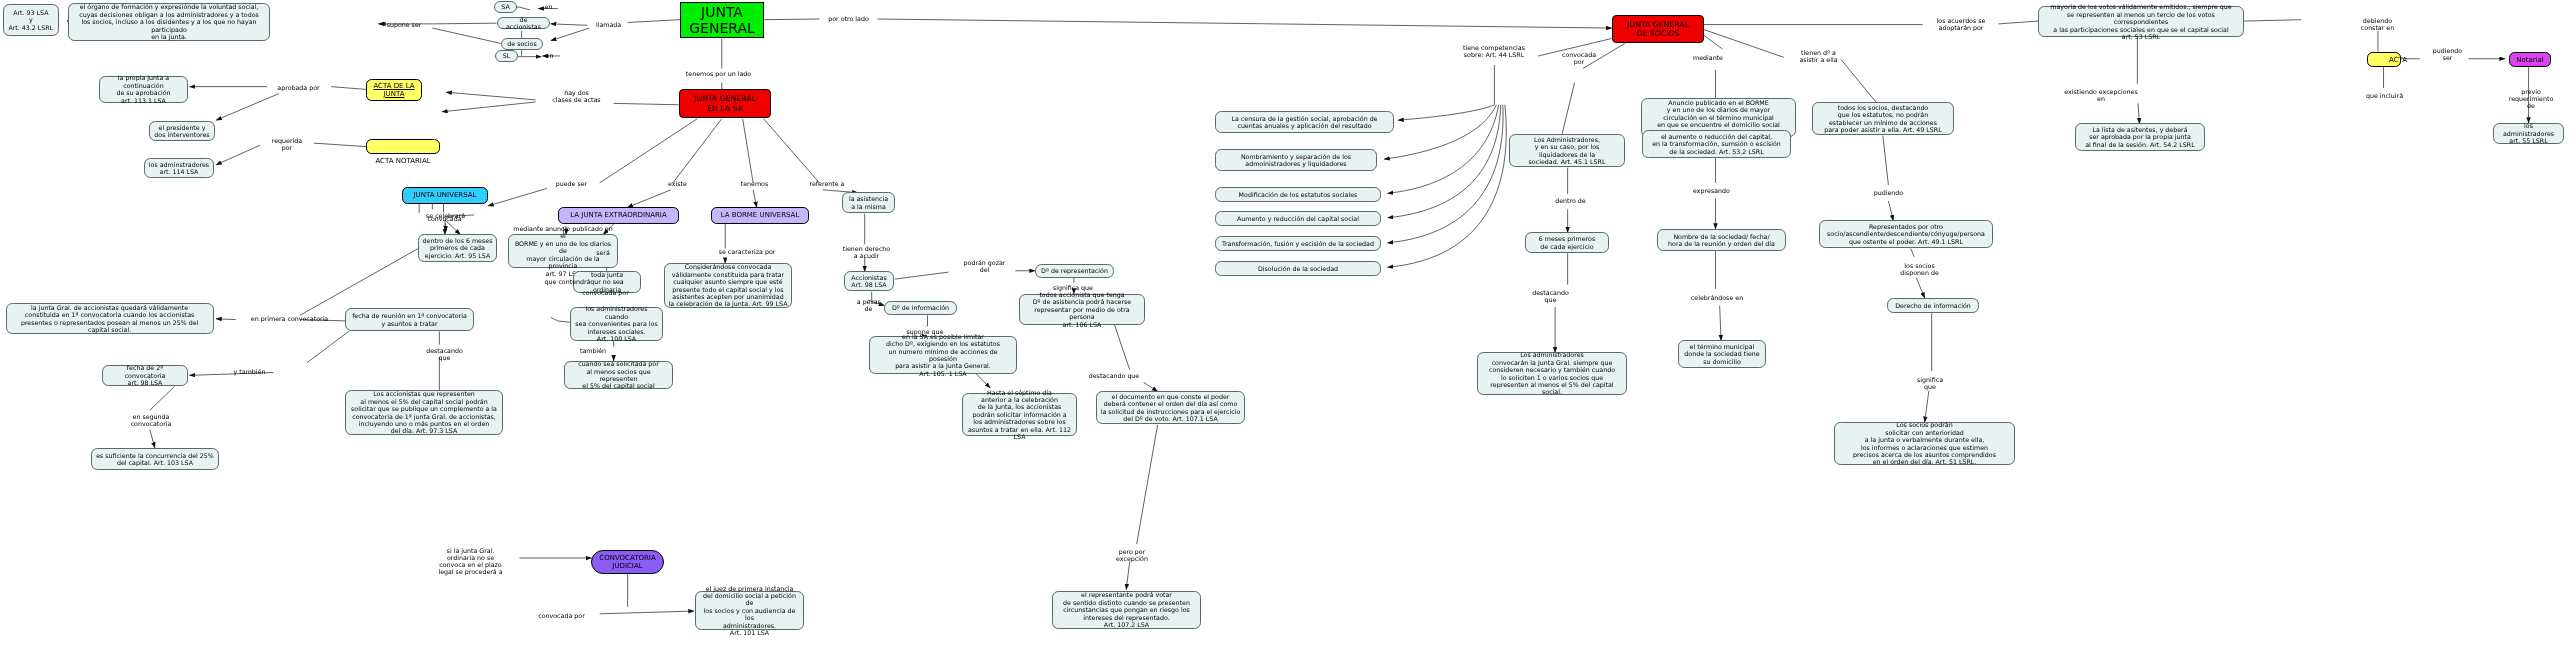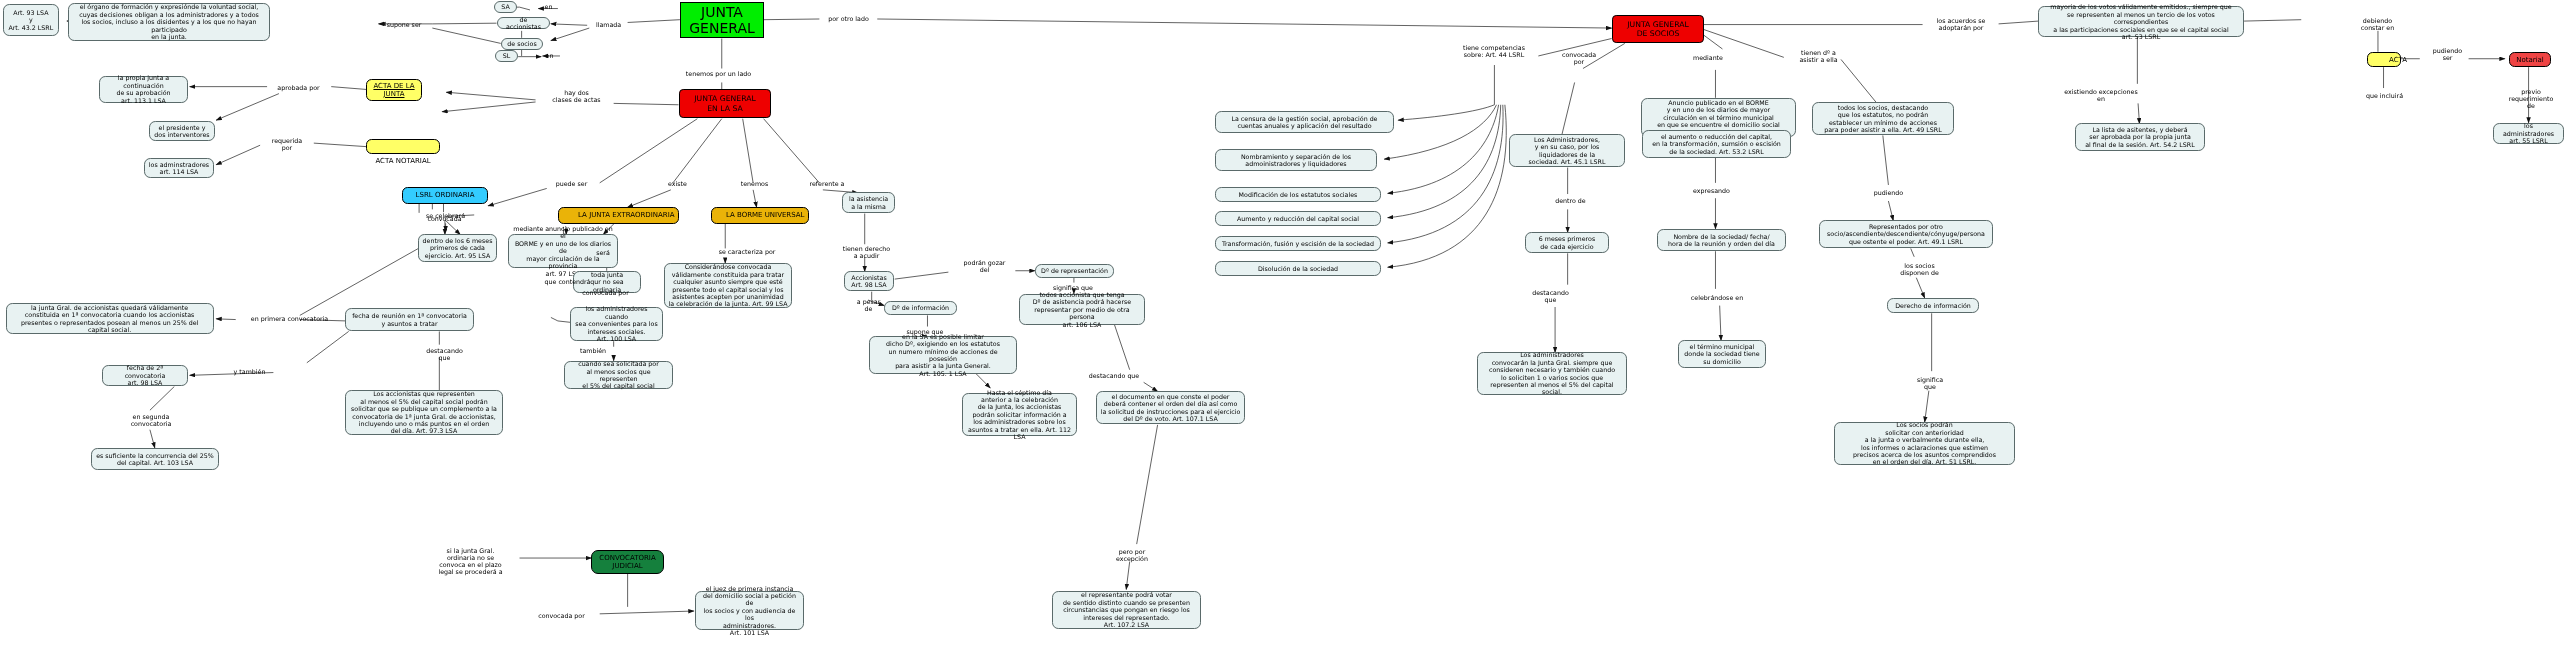--- a/index.html
+++ b/index.html
@@ -10,24 +10,24 @@
   .node{position:absolute;box-sizing:border-box;display:flex;align-items:center;
         justify-content:center;text-align:center;line-height:1.18;
         border:0.7px solid #555;border-radius:6.3px;background:#e8f0f2;color:#000;
         padding:2.1px 3.5px;}
   .node span{display:block;width:100%;}
 
   .n-plain{background:#e8f2f2;border-color:#5a6a6a;}
   .n-green{background:#00ee00;border:1.4px solid #000;border-radius:0;font-size:14.6px;}
   .n-red{background:#ee0000;border:1.4px solid #000;border-radius:4.2px;color:#000;}
   .n-yellowdark{background:#ffff66;border:1.4px solid #000;border-radius:5.6px;}
-  .n-yellowlight{background:#ef4444;border:1.4px solid #000;border-radius:5.6px;}
+  .n-yellowlight{background:#d946ef;border:1.4px solid #000;border-radius:5.6px;}
   .n-cyan{background:#33ccff;border:1.4px solid #000;border-radius:5.6px;}
-  .n-cyanlight{background:#eab308;border:1.4px solid #000;border-radius:5.6px;text-align:right;}
-  .n-blue{background:#15803d;border:1.4px solid #000;border-radius:7px;align-items:center;}
+  .n-cyanlight{background:#c4b5fd;border:1.4px solid #000;border-radius:5.6px;}
+  .n-blue{background:#8b5cf6;border:1.4px solid #000;border-radius:12px;align-items:center;}
 
   .lbl{position:absolute;text-align:center;color:#000;background:transparent;
        line-height:1.12;white-space:pre-line;}
 </style>
 </head>
 <body>
 
 <div id="canvas">
 
   <svg id="edges" viewBox="0 0 3694 956" xmlns="http://www.w3.org/2000/svg">
@@ -222,21 +222,21 @@
 JUNTA</span>
       </div>
       <div class="node n-yellowdark" style="left: 366px; top: 139px; width: 74px; height: 15.3px; font-size: 7px;">
         <span style="white-space: pre-line; margin-top: 28px;">ACTA NOTARIAL</span>
       </div>
       <div class="node n-red" style="left: 679px; top: 89px; width: 92px; height: 29px; font-size: 7.7px;">
         <span style="white-space: pre-line;">JUNTA GENERAL
 EN LA SA</span>
       </div>
       <div class="node n-cyan" style="left: 402px; top: 187px; width: 86px; height: 16.7px; font-size: 7px;">
-        <span style="white-space: pre-line;">LSRL ORDINARIA</span>
+        <span style="white-space: pre-line;">JUNTA UNIVERSAL</span>
       </div>
       <div class="node n-cyanlight" style="left: 558px; top: 207px; width: 121px; height: 16.7px; font-size: 7px;">
         <span style="white-space: pre-line;">LA JUNTA EXTRAORDINARIA</span>
       </div>
       <div class="node n-cyanlight" style="left: 711px; top: 207px; width: 98px; height: 16.7px; font-size: 7px;">
         <span style="white-space: pre-line;">LA BORME UNIVERSAL</span>
       </div>
       <div class="node n-plain" style="left: 842px; top: 192px; width: 53px; height: 21px; font-size: 6.3px;">
         <span style="white-space: pre-line;">la asistencia
 a la misma</span>

